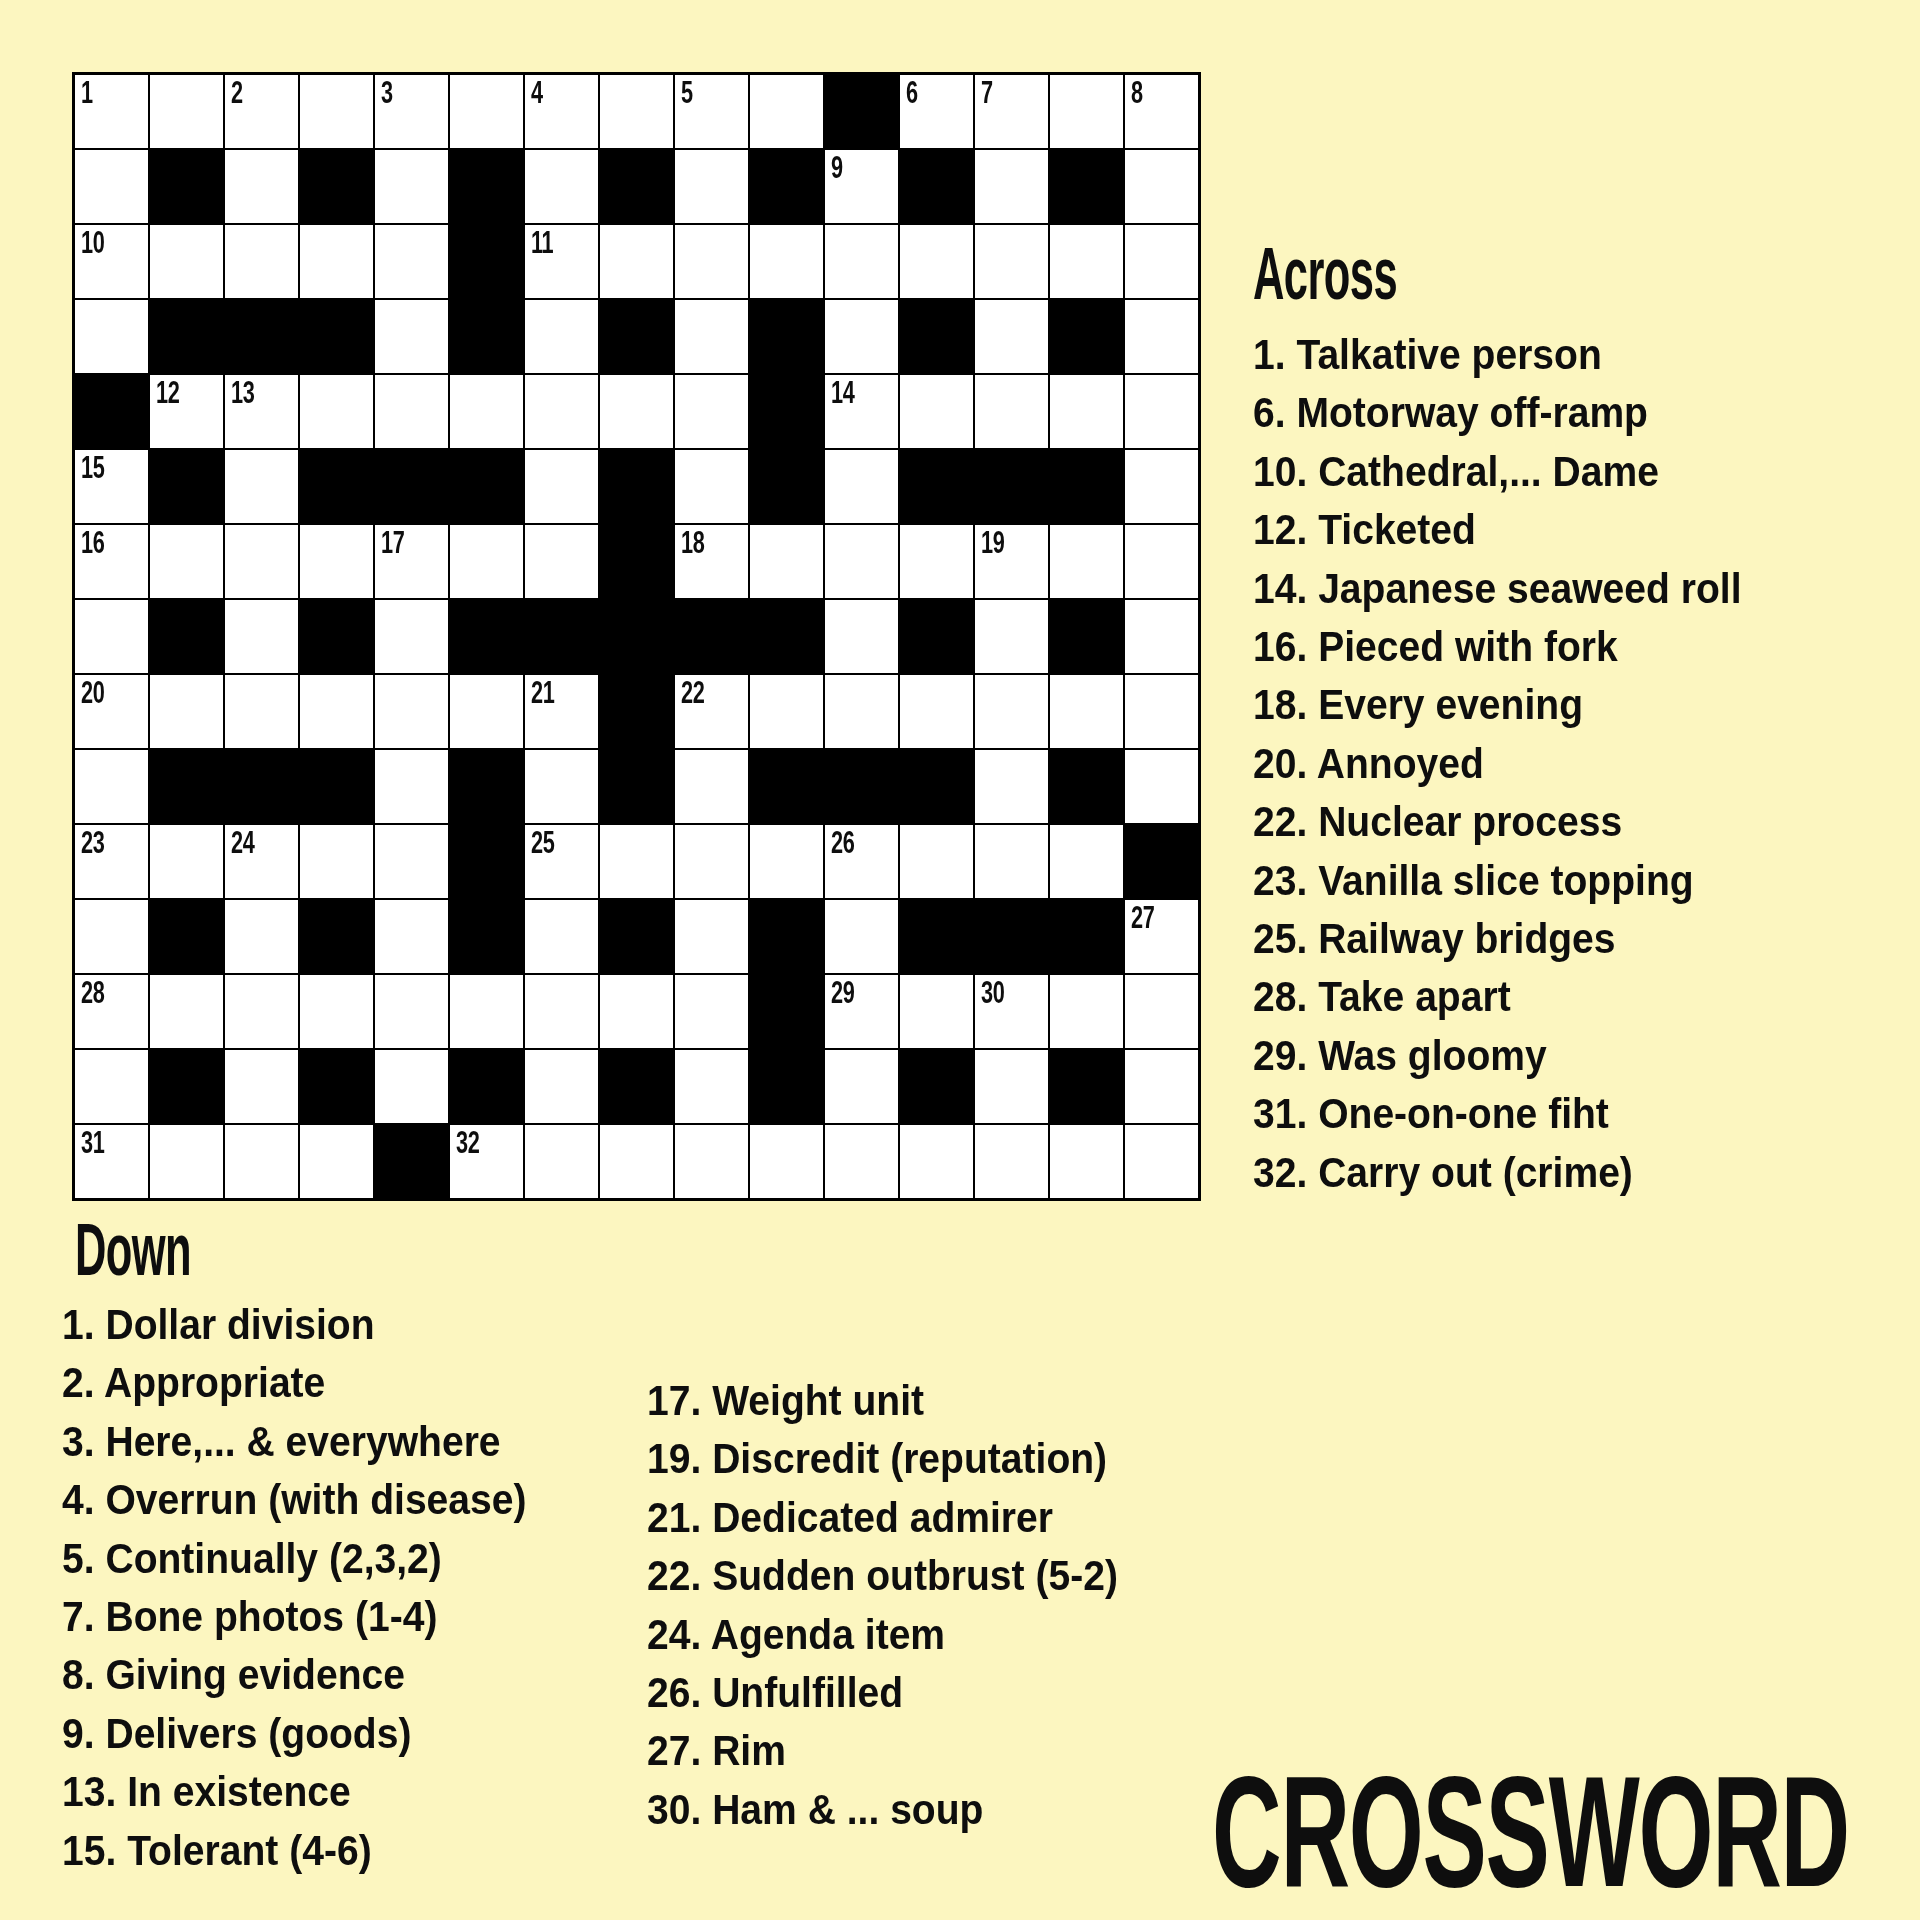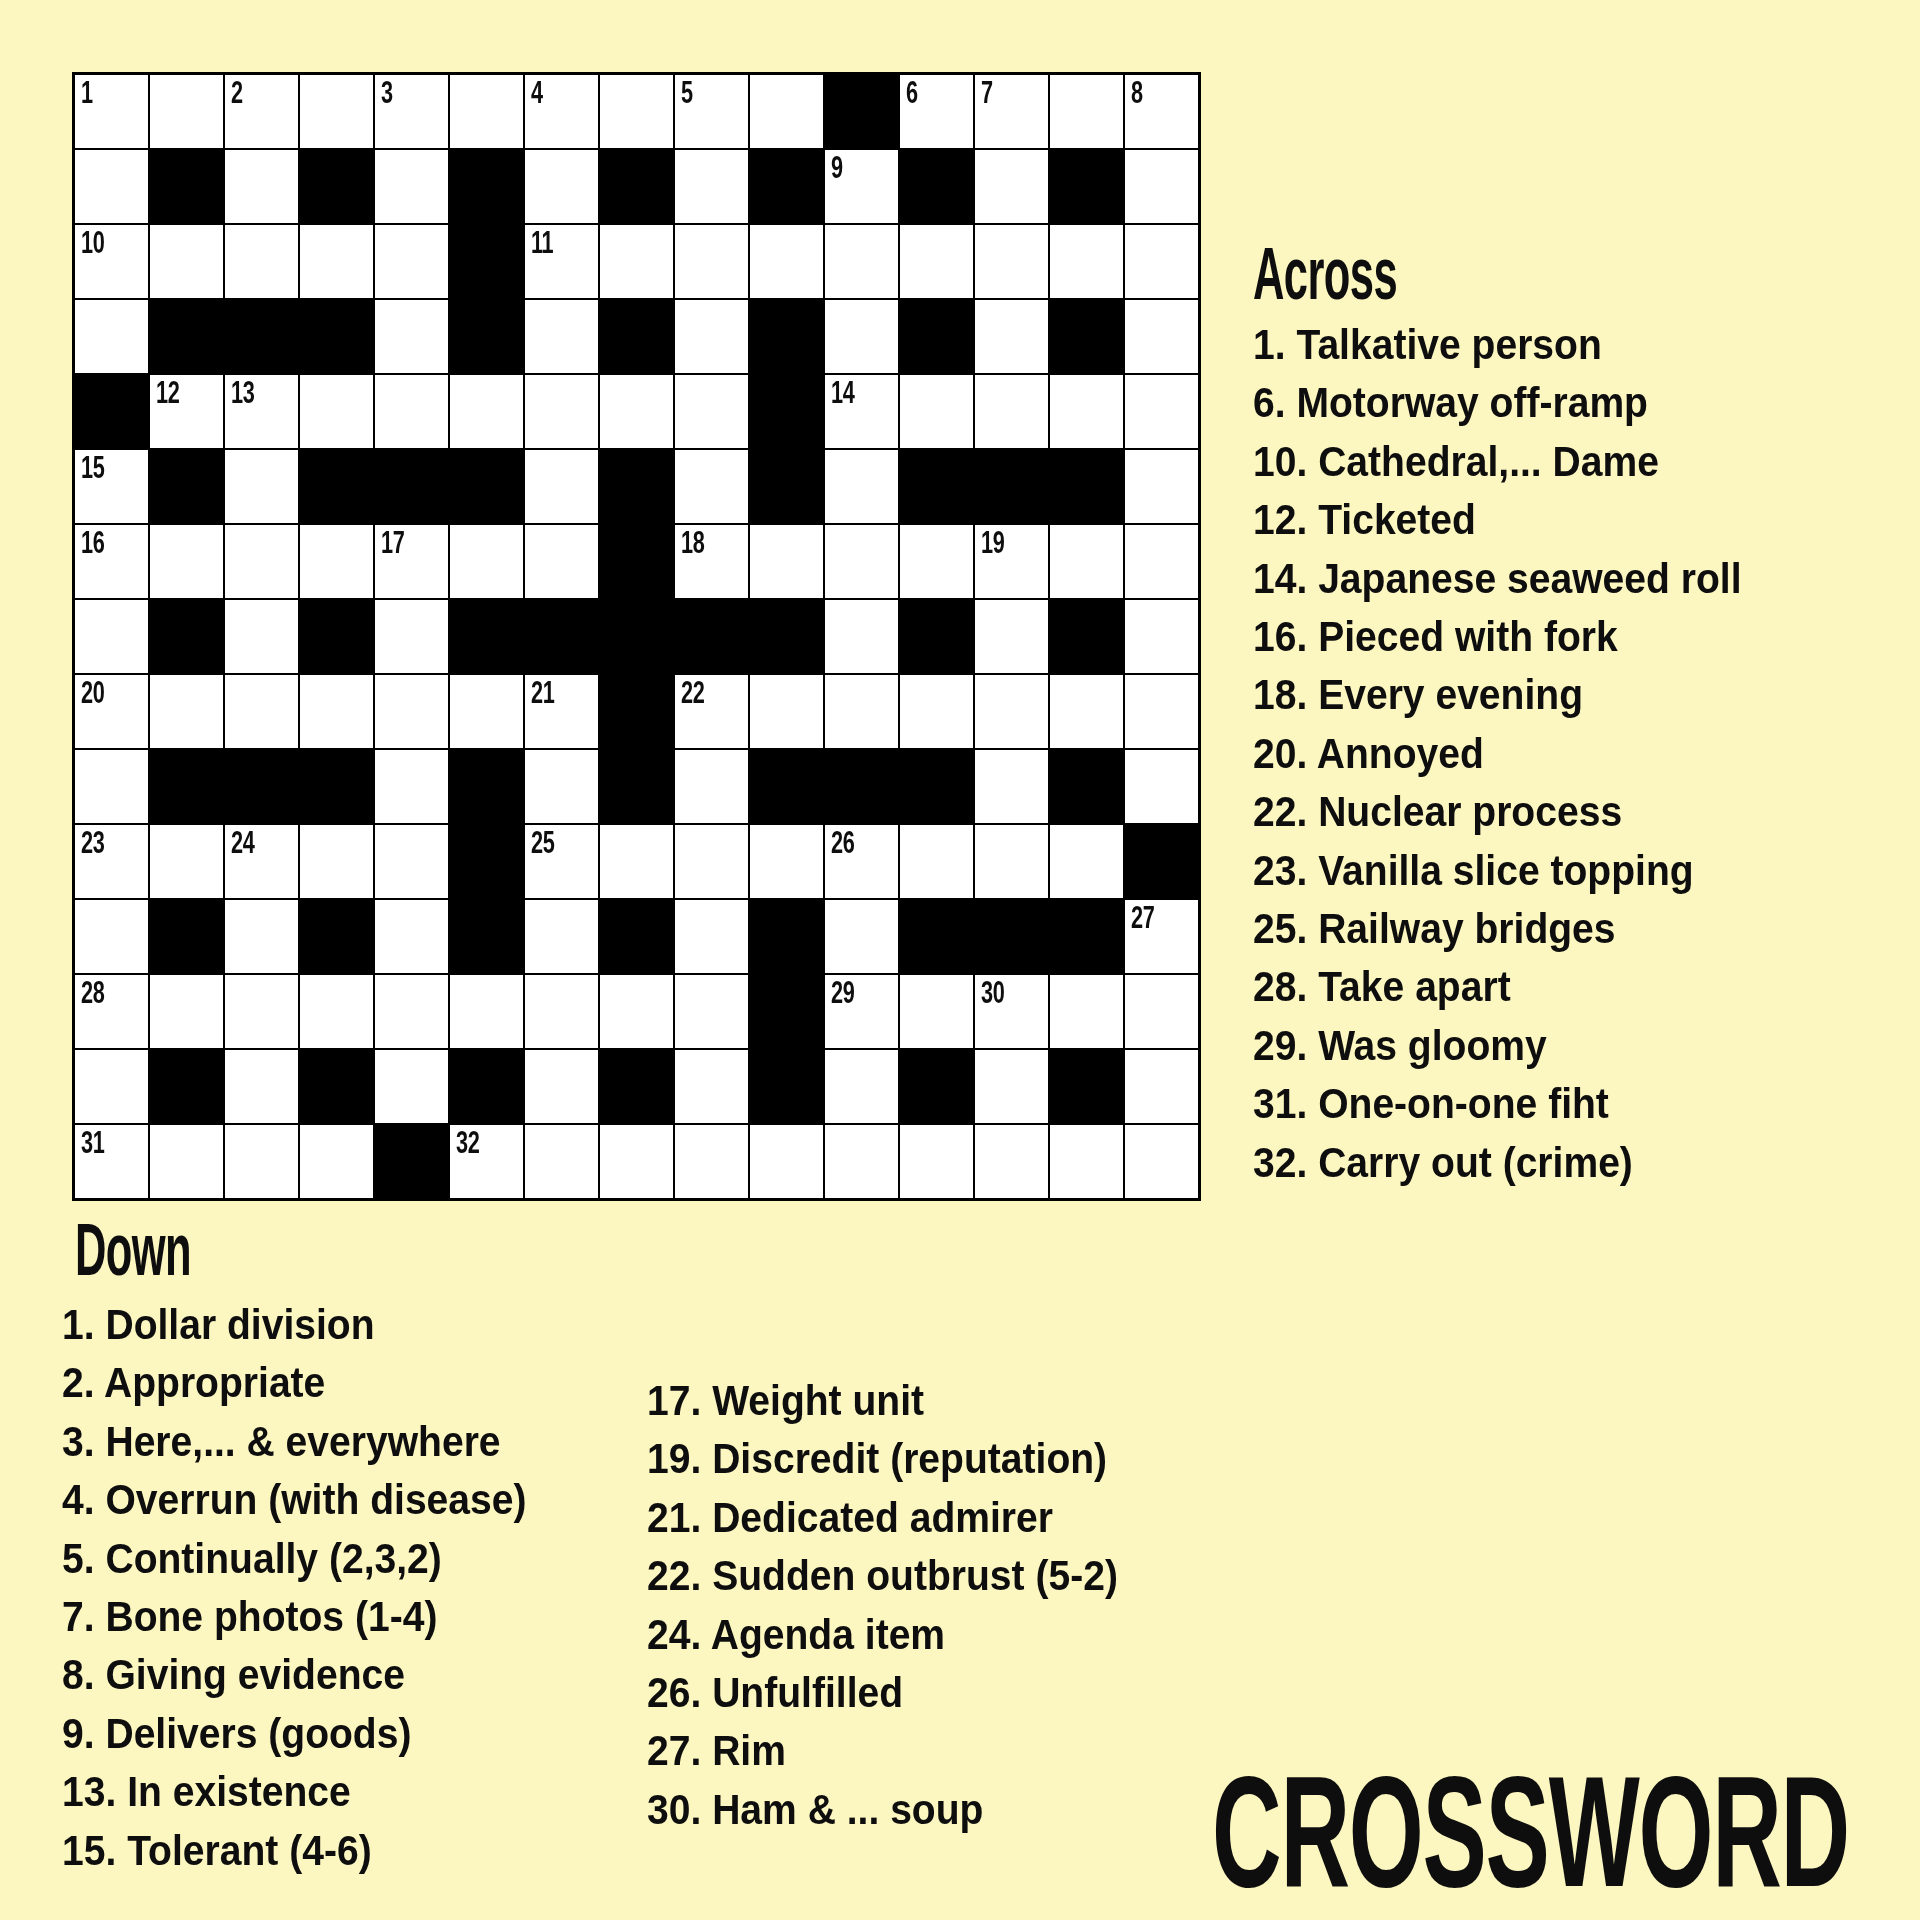--- a/index.html
+++ b/index.html
@@ -27,21 +27,21 @@
     letter-spacing:-.5px;color:#0e0e0e;
   }
   .section-header{
     position:absolute;font-weight:700;font-size:75px;line-height:1;
     transform:scaleX(.58);transform-origin:0 0;letter-spacing:-1px;
     white-space:nowrap;
   }
   #across-header{left:1253px;top:236px;}
   #down-header{left:75px;top:1212px;}
   .clues{position:absolute;}
-  #across-clues{left:1253px;top:316px;}
+  #across-clues{left:1253px;top:326px;}
   #down-clues-col1{left:62px;top:1296px;}
   #down-clues-col2{left:647px;top:1372px;}
   .clue{
     font-weight:700;font-size:42px;line-height:58.4px;
     white-space:nowrap;
     transform:scaleX(.93);transform-origin:0 50%;
   }
   .title{
     position:absolute;left:1212px;top:1752px;
     font-weight:700;font-size:158px;line-height:1;

